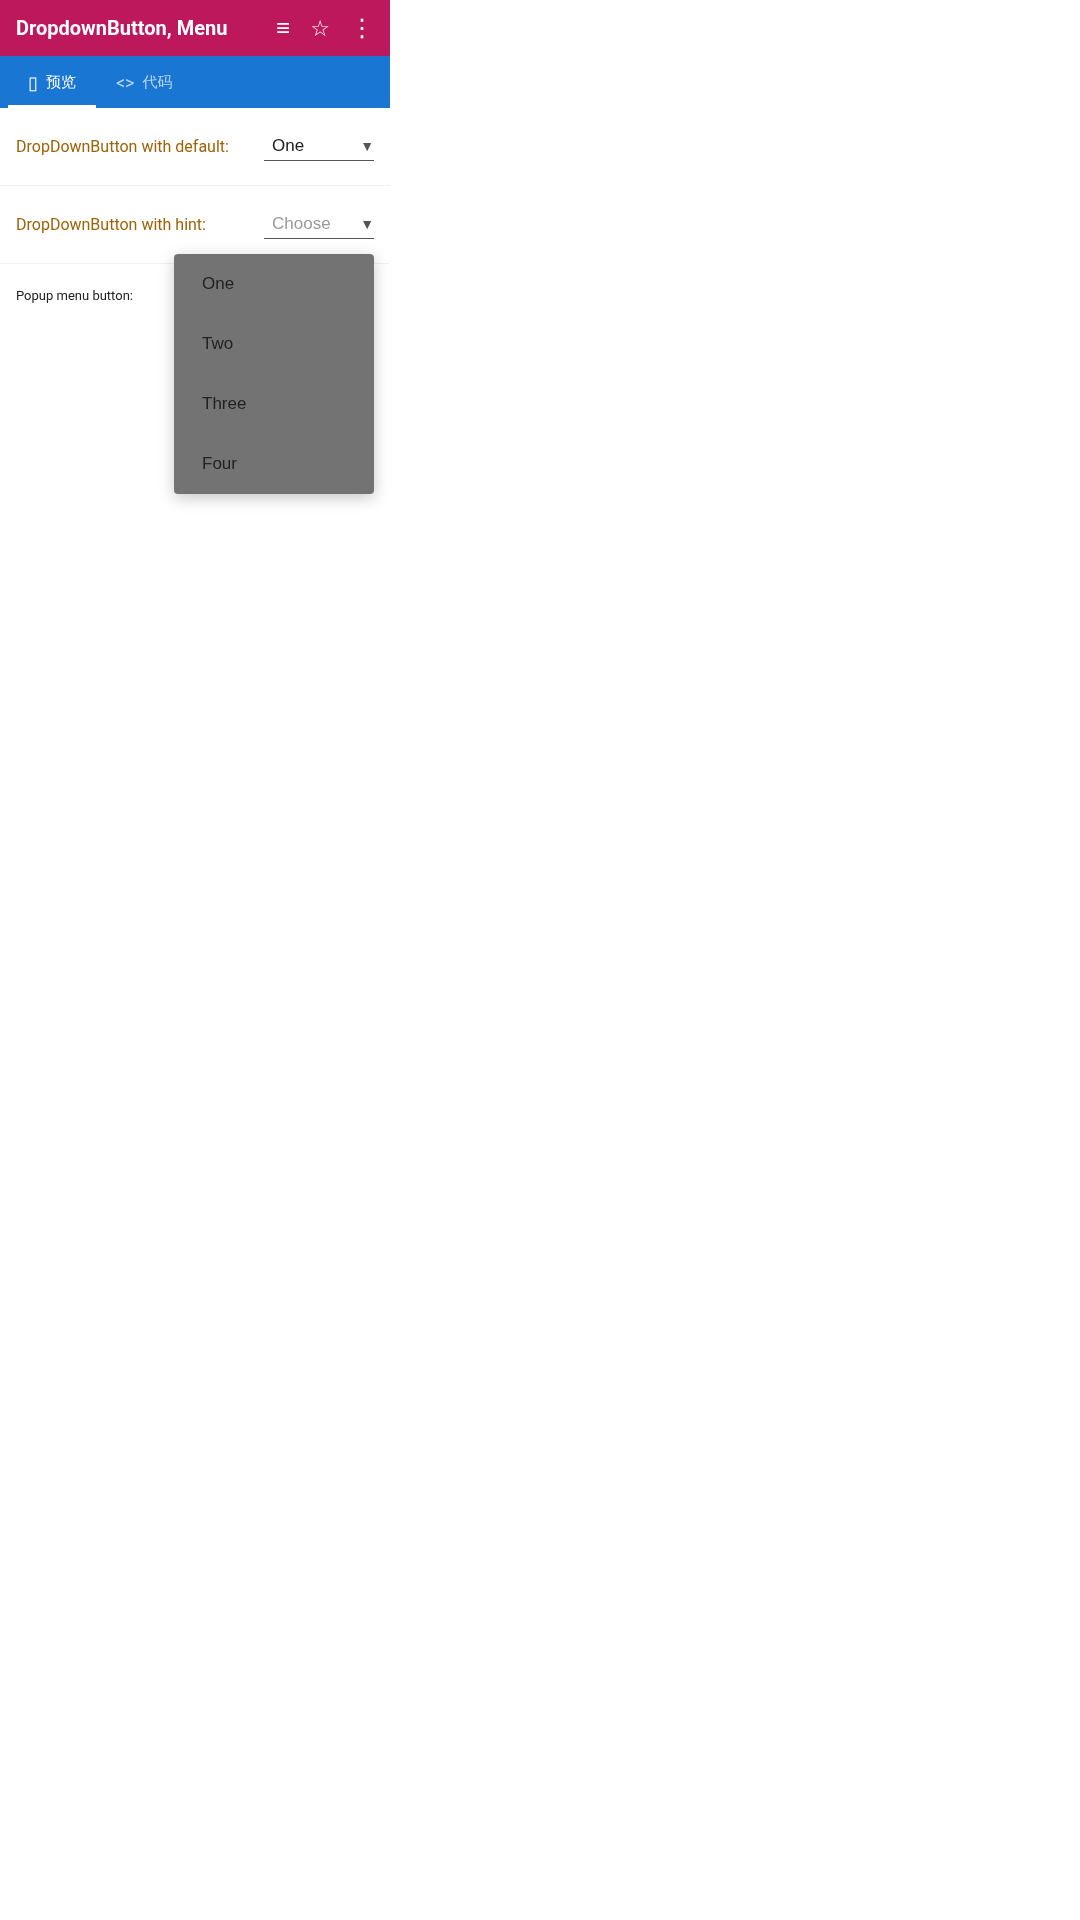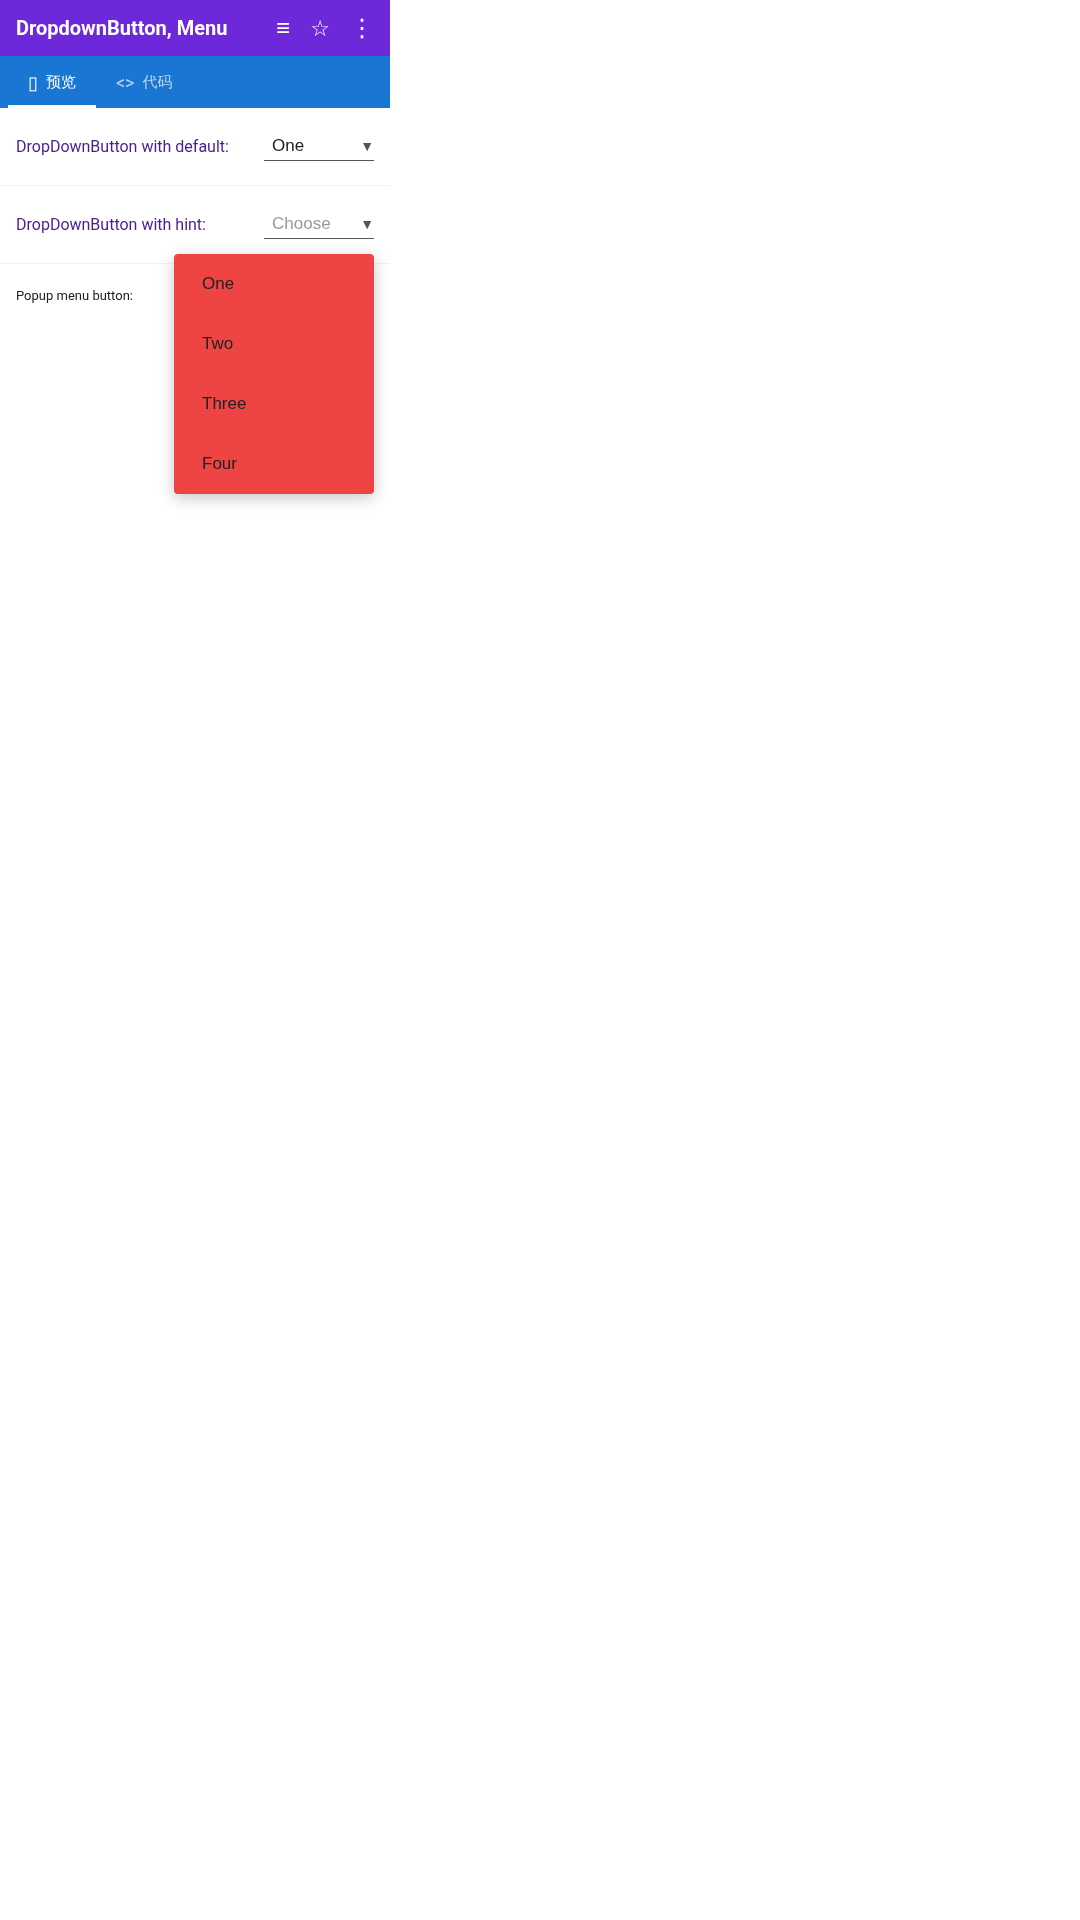--- a/index.html
+++ b/index.html
@@ -11,21 +11,21 @@
 
     body {
       width: 390px;
       min-height: 870px;
       font-family: 'Roboto', Arial, sans-serif;
       background: #fff;
       overflow-x: hidden;
     }
 
     .app-bar {
-      background-color: #6d28d9;
+      background-color: #be185d;
       padding: 0 16px;
       height: 56px;
       display: flex;
       align-items: center;
       justify-content: space-between;
     }
 
     .app-bar-title {
       color: #fff;
       font-size: 20px;
@@ -104,21 +104,21 @@
     .row {
       display: flex;
       align-items: center;
       justify-content: space-between;
       padding: 24px 16px;
       border-bottom: 1px solid #f0f0f0;
     }
 
     .row-label {
       font-size: 16px;
-      color: #4c1d95;
+      color: #a16207;
     }
 
     .dropdown-btn {
       display: flex;
       align-items: center;
       gap: 4px;
       border: none;
       border-bottom: 1px solid #555;
       background: transparent;
       padding: 4px 0 4px 8px;
@@ -145,21 +145,21 @@
 
     
     .dropdown-container {
       position: relative;
     }
 
     .dropdown-menu {
       position: absolute;
       top: 44px;
       right: 0;
-      background: #ef4444;
+      background: #737373;
       box-shadow: 0 4px 16px rgba(0,0,0,0.22);
       border-radius: 4px;
       min-width: 200px;
       z-index: 10;
       overflow: hidden;
     }
 
     .menu-item {
       padding: 20px 28px;
       font-size: 17px;

